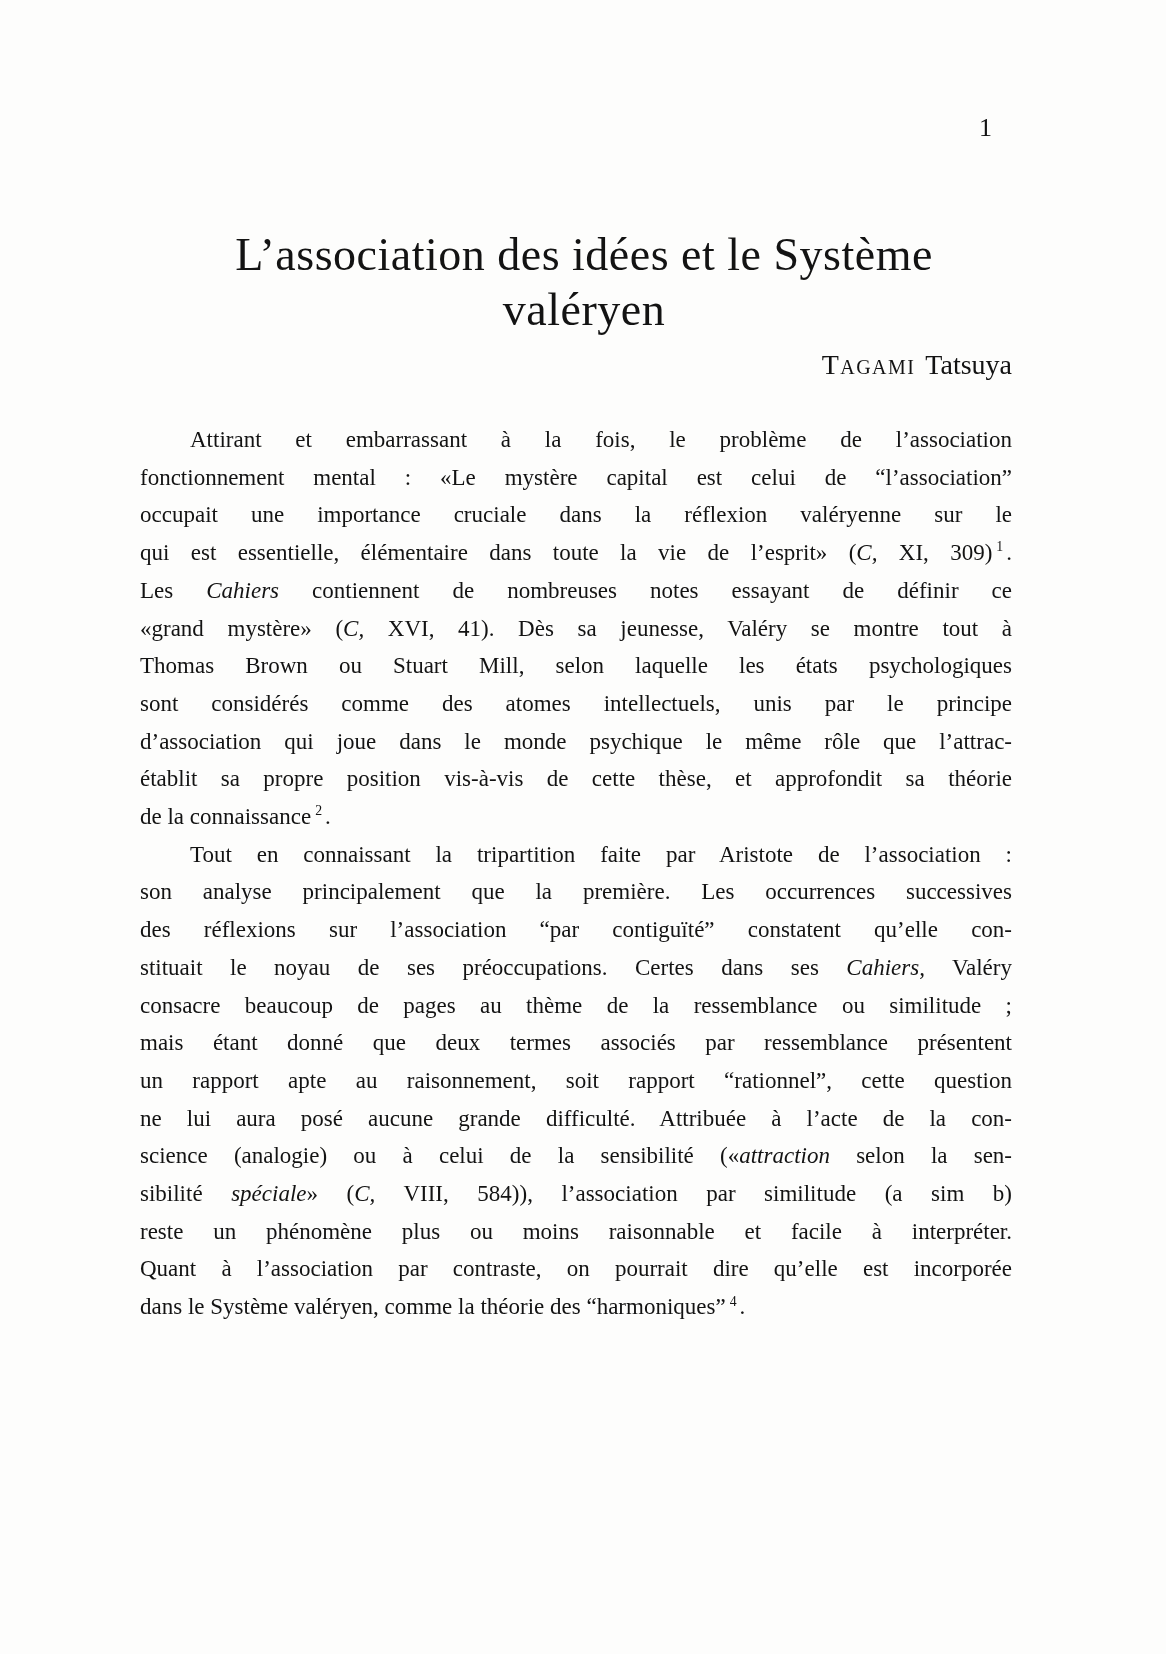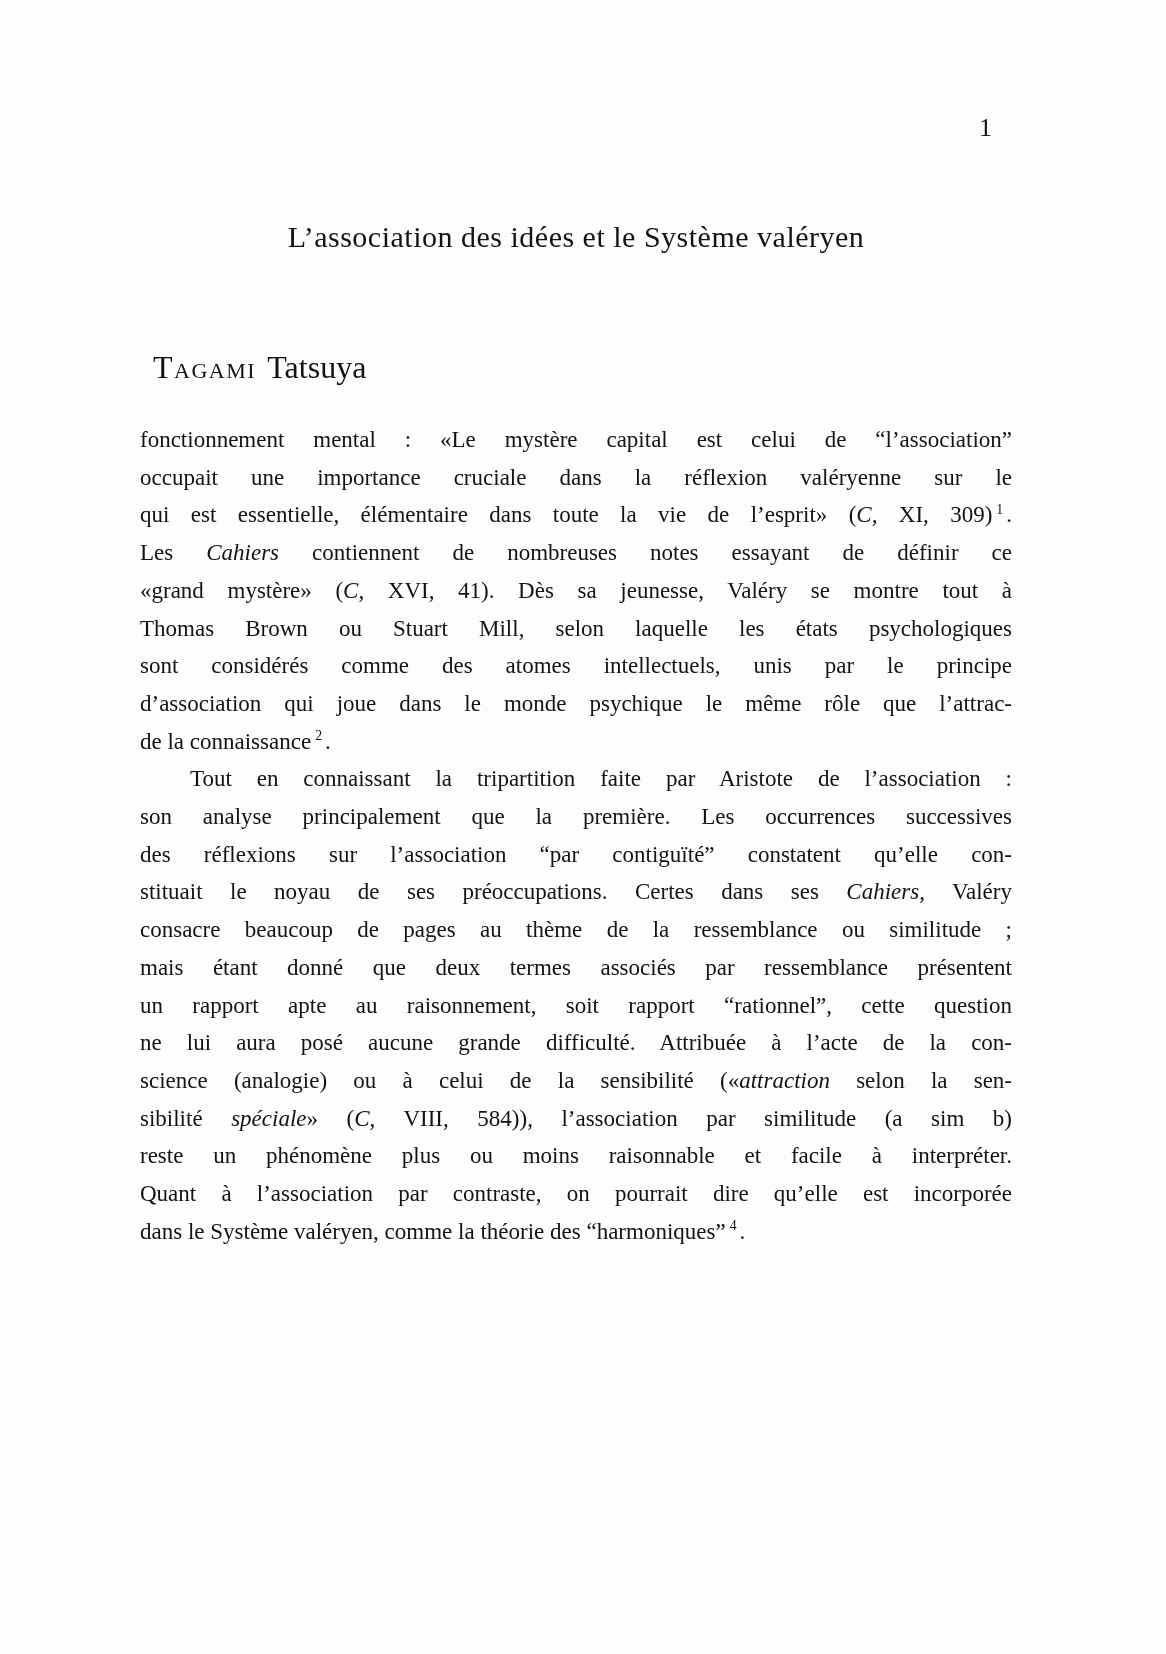--- a/index.html
+++ b/index.html
@@ -26,34 +26,34 @@
     padding-right: 20px;
     box-sizing: border-box;
     font-size: 26px;
     line-height: 1.1;
   }
   .title {
     position: absolute;
     top: 219px;
     left: 140px;
     width: 872px;
-    margin: 0;
+    margin: 8px;
     text-align: center;
-    font-size: 30px;
+    font-size: 46px;
     font-weight: 400;
     letter-spacing: 0.5px;
     line-height: 1.2;
   }
   .author {
     position: absolute;
     top: 348px;
-    left: 153px;
+    left: 140px;
     width: 872px;
-    text-align: left;
-    font-size: 32px;
+    text-align: right;
+    font-size: 28px;
     line-height: 1.2;
   }
   .author .surname {
     font-variant: small-caps;
     letter-spacing: 1.5px;
   }
   .author .given {
     margin-left: 0.35em;
   }
   .body-text {
@@ -90,28 +90,30 @@
 <div class="page">
   <div class="page-number">1</div>
 
   <h1 class="title">L’association des idées et le Système valéryen</h1>
 
   <div class="author">
     <span class="surname">Tagami</span><span class="given">Tatsuya</span>
   </div>
 
   <div class="body-text">
+      <div class="line indent"><span>Attirant et embarrassant à la fois, le problème de l’association</span></div>
       <div class="line"><span>fonctionnement mental : «Le mystère capital est celui de “l’association”</span></div>
       <div class="line"><span>occupait une importance cruciale dans la réflexion valéryenne sur le</span></div>
       <div class="line"><span>qui est essentielle, élémentaire dans toute la vie de l’esprit» (</span><i>C,</i><span> XI, 309)</span><sup>1</sup><span>.</span></div>
       <div class="line"><span>Les </span><i>Cahiers</i><span> contiennent de nombreuses notes essayant de définir ce</span></div>
       <div class="line"><span>«grand mystère» (</span><i>C,</i><span> XVI, 41). Dès sa jeunesse, Valéry se montre tout à</span></div>
       <div class="line"><span>Thomas Brown ou Stuart Mill, selon laquelle les états psychologiques</span></div>
       <div class="line"><span>sont considérés comme des atomes intellectuels, unis par le principe</span></div>
       <div class="line"><span>d’association qui joue dans le monde psychique le même rôle que l’attrac-</span></div>
+      <div class="line"><span>établit sa propre position vis-à-vis de cette thèse, et approfondit sa théorie</span></div>
       <div class="line flush"><span>de la connaissance</span><sup>2</sup><span>.</span></div>
       <div class="line indent"><span>Tout en connaissant la tripartition faite par Aristote de l’association :</span></div>
       <div class="line"><span>son analyse principalement que la première. Les occurrences successives</span></div>
       <div class="line"><span>des réflexions sur l’association “par contiguïté” constatent qu’elle con-</span></div>
       <div class="line"><span>stituait le noyau de ses préoccupations. Certes dans ses </span><i>Cahiers,</i><span> Valéry</span></div>
       <div class="line"><span>consacre beaucoup de pages au thème de la ressemblance ou similitude ;</span></div>
       <div class="line"><span>mais étant donné que deux termes associés par ressemblance présentent</span></div>
       <div class="line"><span>un rapport apte au raisonnement, soit rapport “rationnel”, cette question</span></div>
       <div class="line"><span>ne lui aura posé aucune grande difficulté. Attribuée à l’acte de la con-</span></div>
       <div class="line"><span>science (analogie) ou à celui de la sensibilité («</span><i>attraction</i><span> selon la sen-</span></div>

